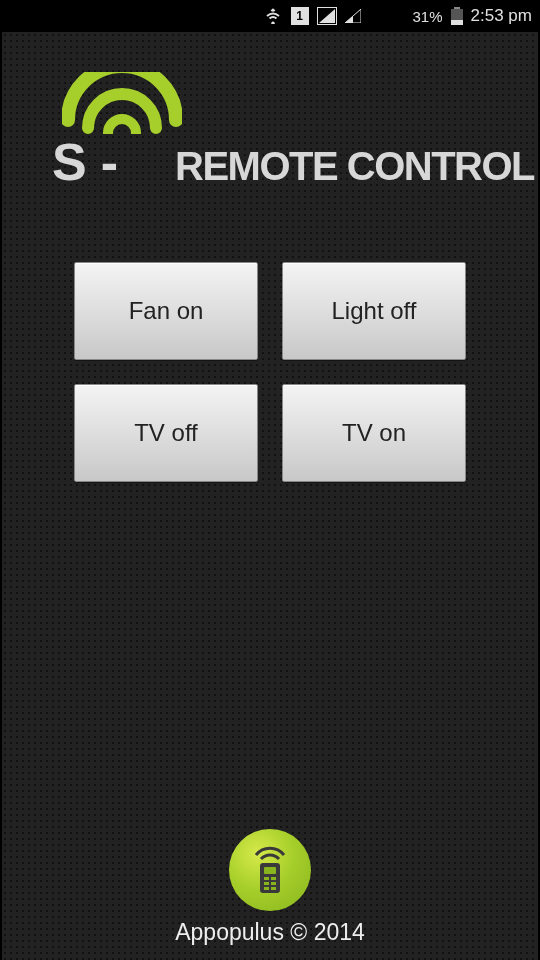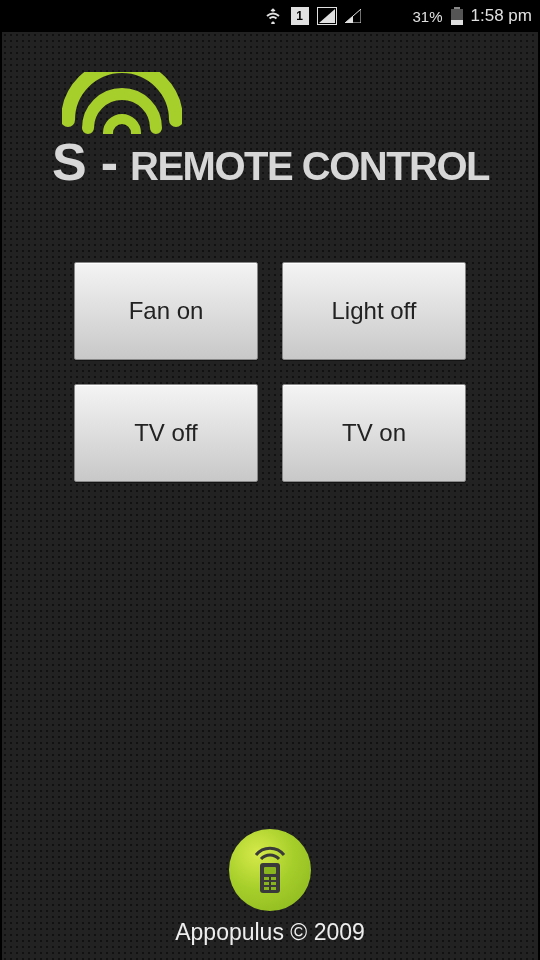--- a/index.html
+++ b/index.html
@@ -76,20 +76,21 @@
       color: #d7d7d7;
       letter-spacing: -2px;
     }
     .logo .rest {
       font-family: Arial, sans-serif;
       font-weight: 600;
       font-size: 40px;
       color: #d7d7d7;
       letter-spacing: -1.5px;
       white-space: nowrap;
+      margin-left: 45px;
     }
 
     
     .grid {
       margin-top: 70px;
       padding: 0 72px;
       display: grid;
       grid-template-columns: 1fr 1fr;
       column-gap: 22px;
       row-gap: 95px;
@@ -160,21 +161,21 @@
     </svg>
   </span>
   <span style="font-size:15px;margin-left:44px;">31%</span>
   <span>
     <svg width="12" height="18" viewBox="0 0 12 18">
       <rect x="3" y="0" width="6" height="2" fill="#888"></rect>
       <rect x="0" y="2" width="12" height="16" fill="#555"></rect>
       <rect x="0" y="13" width="12" height="5" fill="#e0e0e0"></rect>
     </svg>
   </span>
-  <span style="font-size:17px;">1:58 pm</span>
+  <span style="font-size:17px;">2:53 pm</span>
 </div>
 
 <div class="app">
 
   <div class="logo">
     <div class="arcs">
       <svg width="120" height="62" viewBox="0 0 120 62">
         <path d="M6 48 A54 54 0 0 1 114 48" stroke="#a7cf2b" stroke-width="14" fill="none" stroke-linecap="round"></path>
         <path d="M26 56 A34 34 0 0 1 94 56" stroke="#a7cf2b" stroke-width="12" fill="none" stroke-linecap="round"></path>
         <path d="M46 61 A14 14 0 0 1 74 61" stroke="#a7cf2b" stroke-width="10" fill="none" stroke-linecap="round"></path>
@@ -202,16 +203,16 @@
         <rect x="15" y="22" width="20" height="30" rx="3" fill="#3a3a3a"></rect>
         <rect x="19" y="26" width="12" height="7" rx="1" fill="#88b51d"></rect>
         <rect x="19" y="36" width="5" height="3" fill="#88b51d"></rect>
         <rect x="26" y="36" width="5" height="3" fill="#88b51d"></rect>
         <rect x="19" y="41" width="5" height="3" fill="#88b51d"></rect>
         <rect x="26" y="41" width="5" height="3" fill="#88b51d"></rect>
         <rect x="19" y="46" width="5" height="3" fill="#88b51d"></rect>
         <rect x="26" y="46" width="5" height="3" fill="#88b51d"></rect>
       </svg>
     </div>
-    <div class="footer-text">Appopulus © 2009</div>
+    <div class="footer-text">Appopulus © 2014</div>
   </div>
 
 </div>
 
 </body></html>

